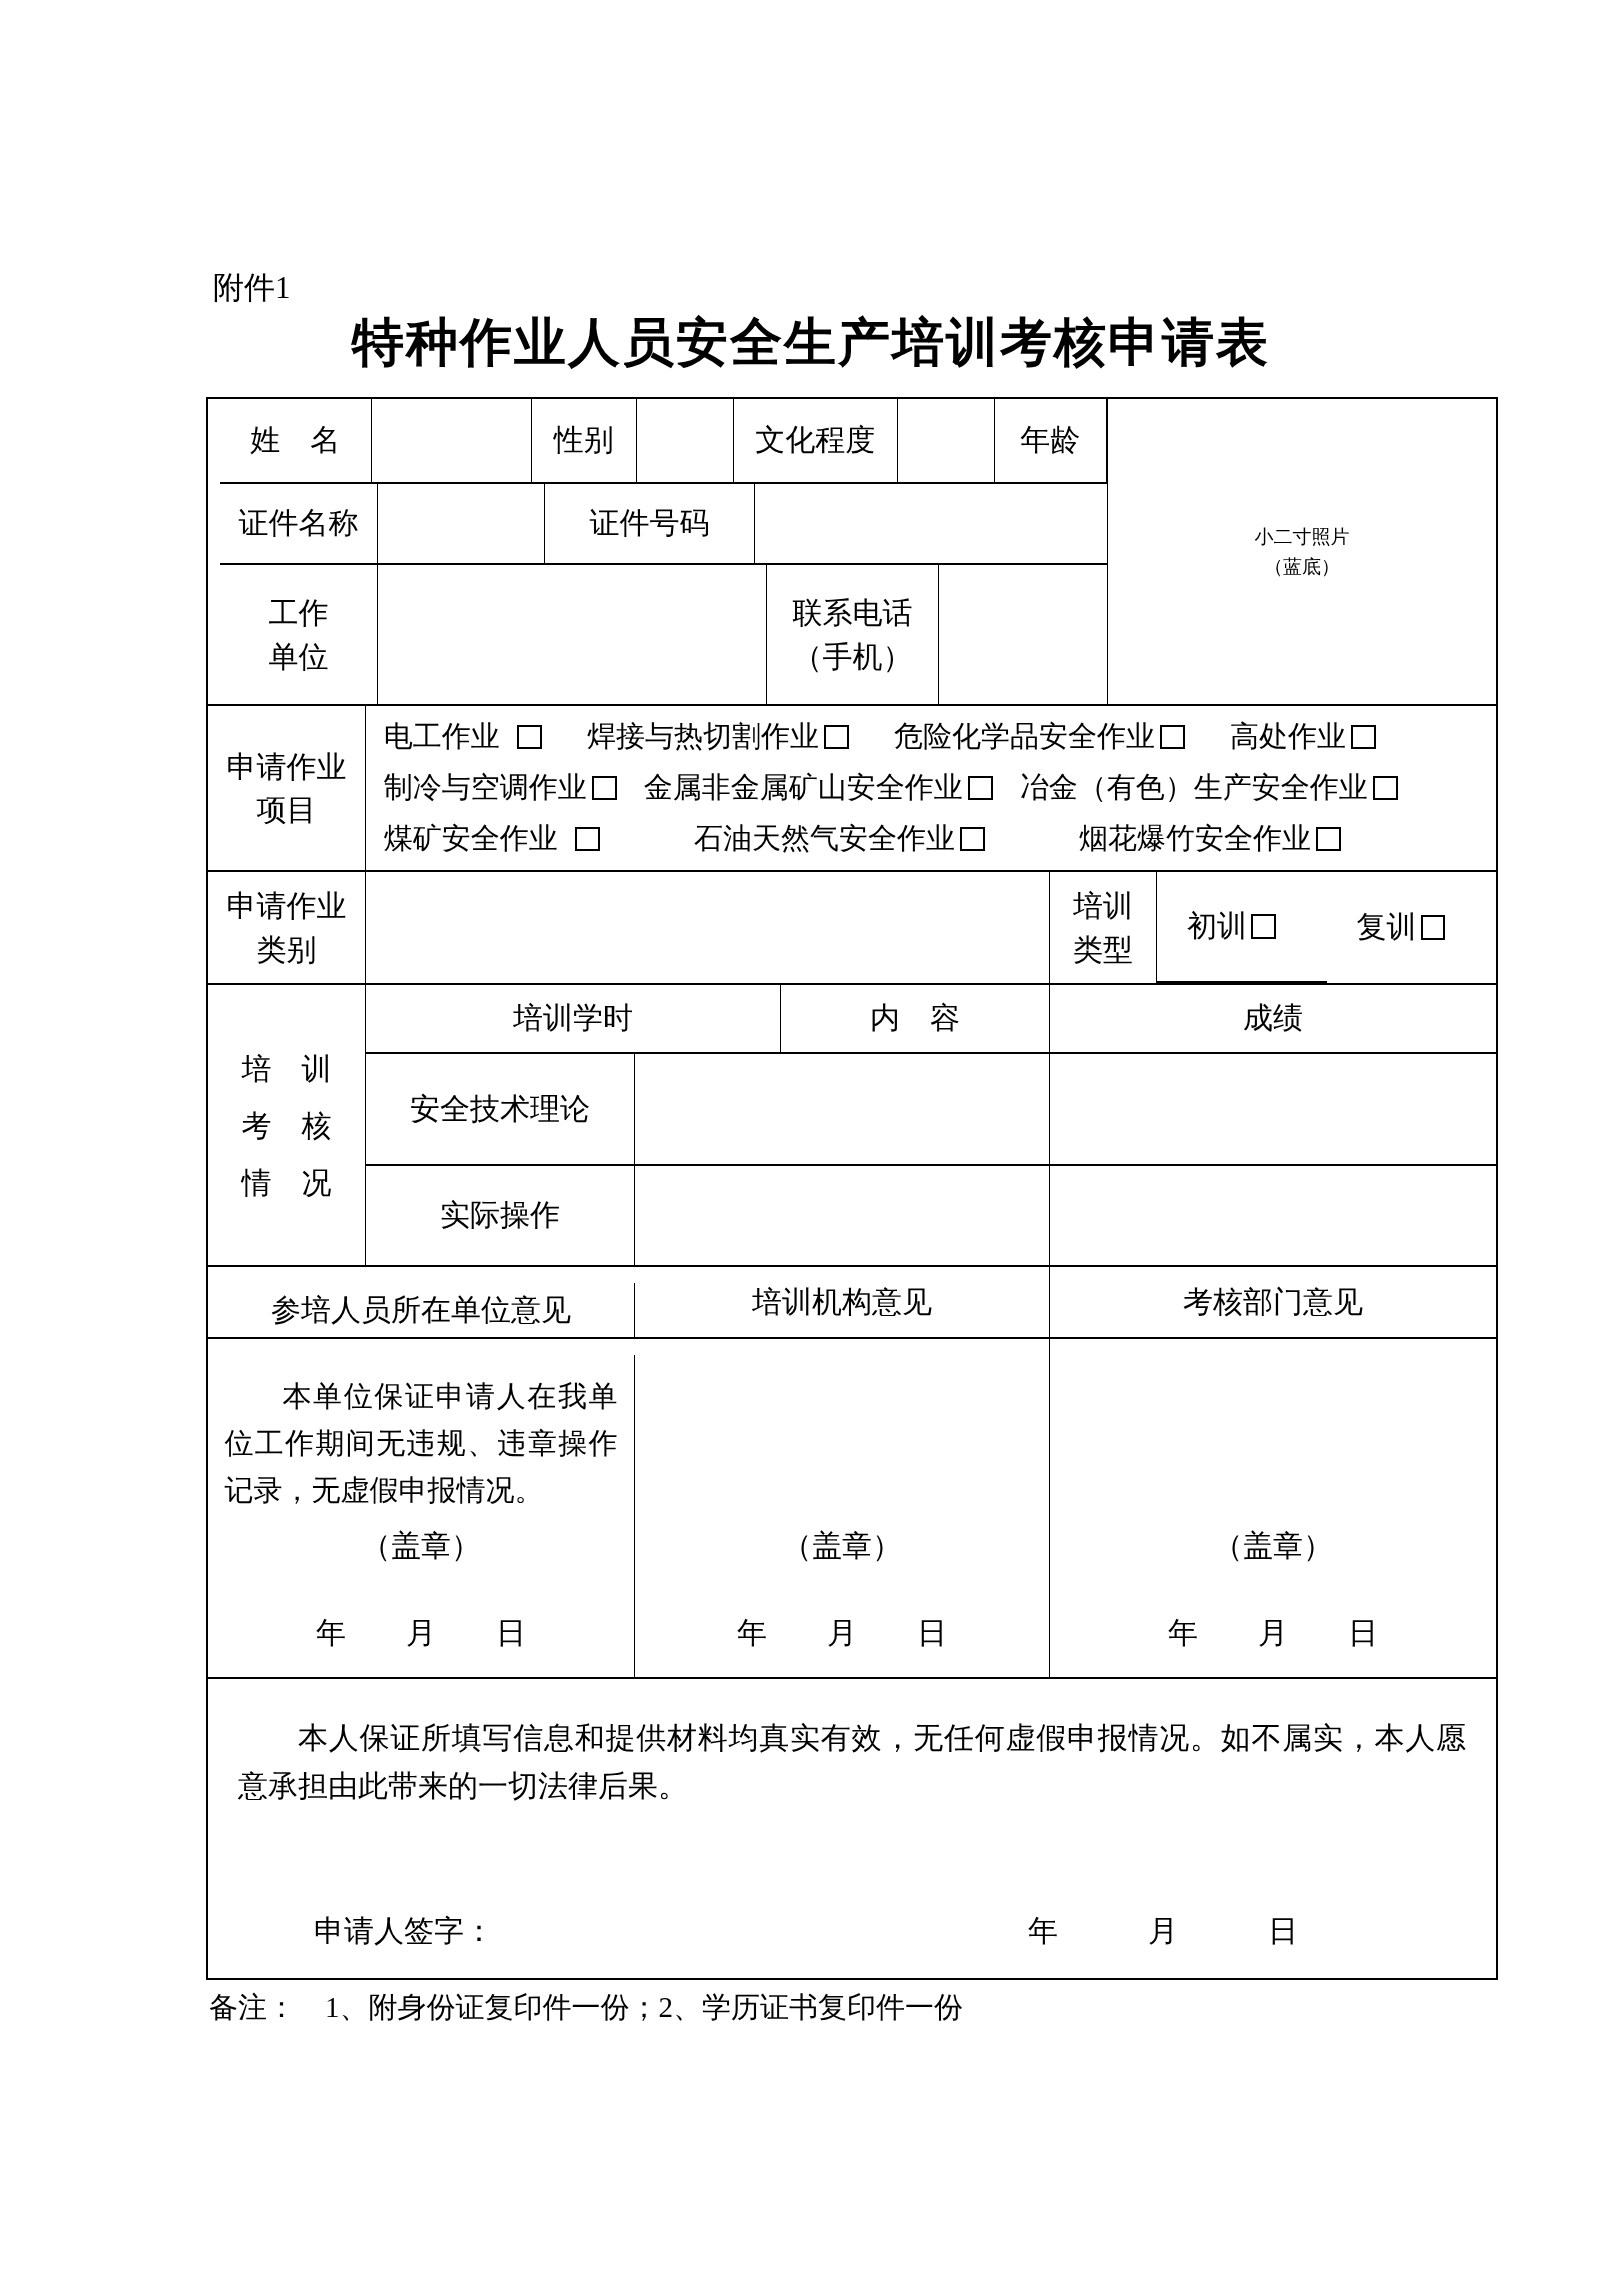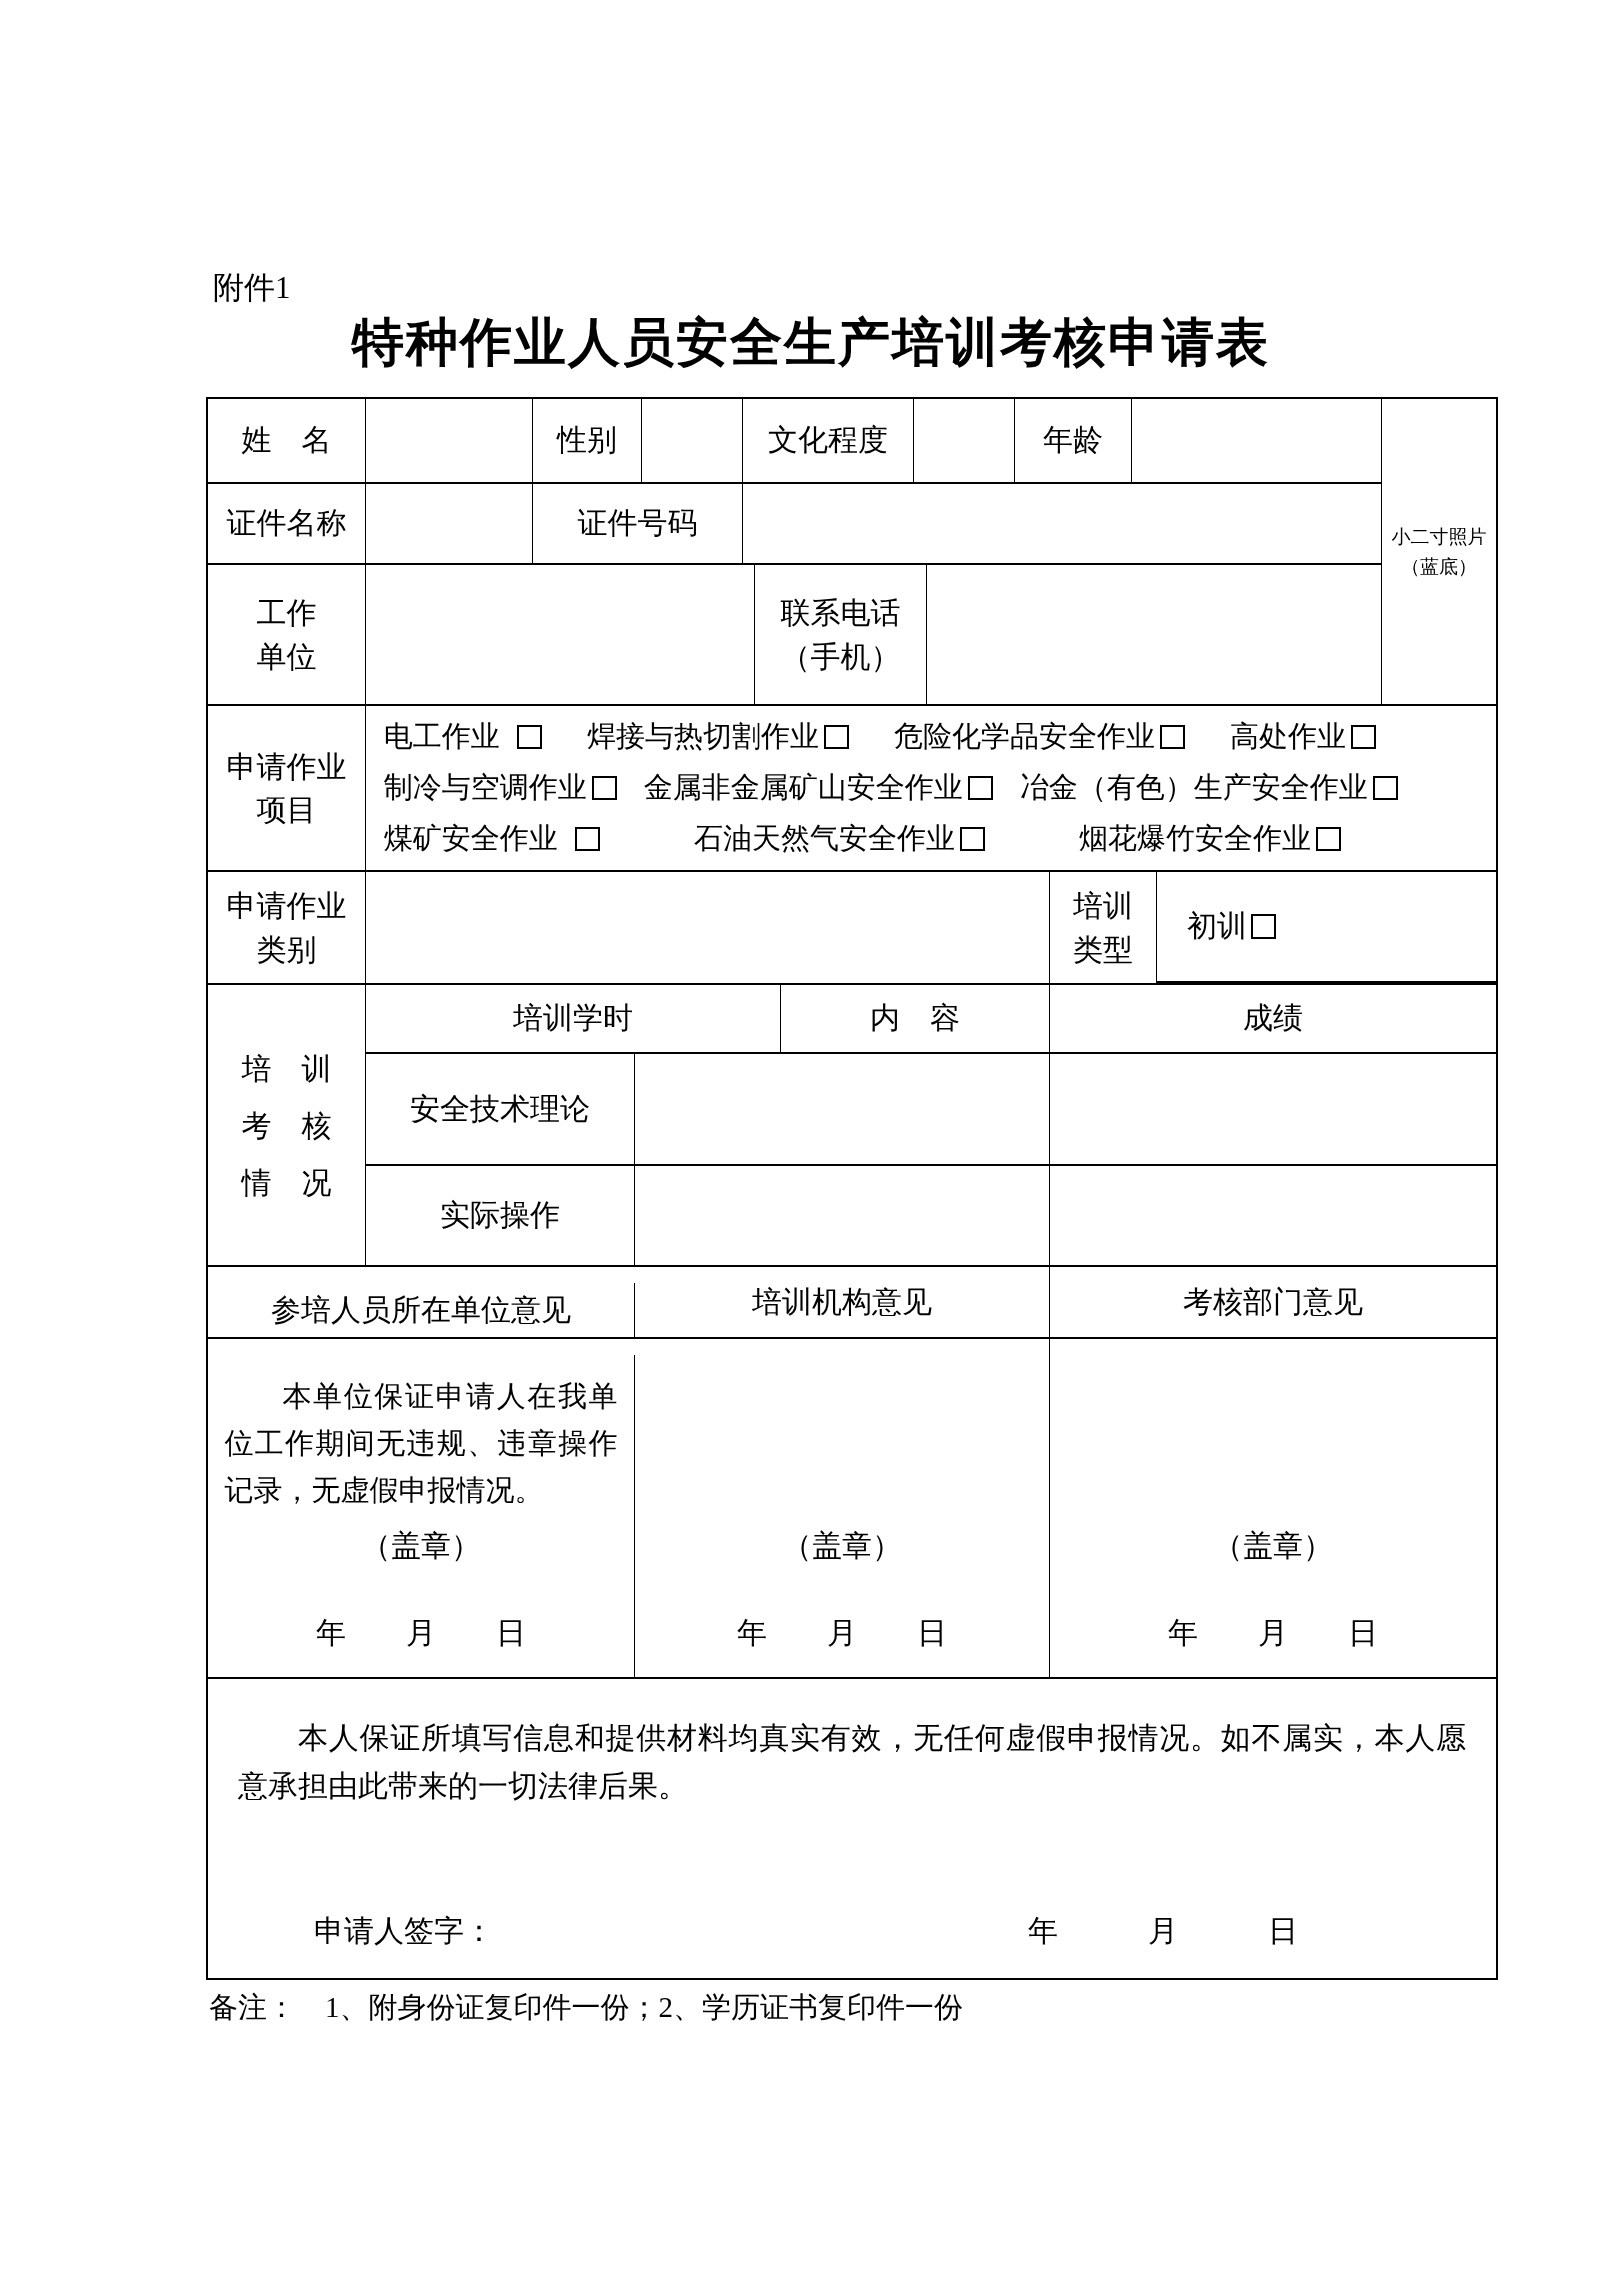--- a/index.html
+++ b/index.html
@@ -28,21 +28,21 @@
   }
   .row { display: flex; }
   .hb { border-bottom: 2px solid #000; }  
   .vr { border-right: 1.4px solid #000; }   
   .cell { display: flex; align-items: center; justify-content: center; text-align: center; }
   .lab { line-height: 1.45; }
   .grow { flex: 1; }
 
   
   .band1 { height: 307px; }
-  .band1-left { width: 1174px; display: flex; flex-direction: column; }
+  .band1-left { width: 900px; display: flex; flex-direction: column; padding-left: 12px; }
   .r1 { height: 85px; }
   .r2 { height: 81px; }
   .r3 { height: 140px; flex: 1; }
   .photo-cell { flex: 1; flex-direction: column; line-height: 1.55; }
 
   
   .r4 { height: 166px; }
   .label-col { width: 158px; }
   .items-col { flex: 1; display: flex; flex-direction: column; justify-content: space-evenly; padding-left: 17.7px; font-size: 29px; }
   .cb-row { display: flex; align-items: center; }
@@ -222,20 +222,24 @@
       <div>
           <div>培训</div>
           <div>类型</div>
         </div>
     </div>
     <div class="opt-col">
       <div class="opt hb">
         <span>初训</span>
           <span class="cb" style="margin-left:4.1px"></span>
       </div>
+      <div class="opt">
+        <span>复训</span>
+          <span class="cb" style="margin-left:4.1px"></span>
+      </div>
     </div>
   </div>
 
   <div class="row band6 hb">
     <div class="cell vr lab label-col band6-label">
       <div>
         <div>培　训</div>
         <div>考　核</div>
         <div>情　况</div>
       </div>

